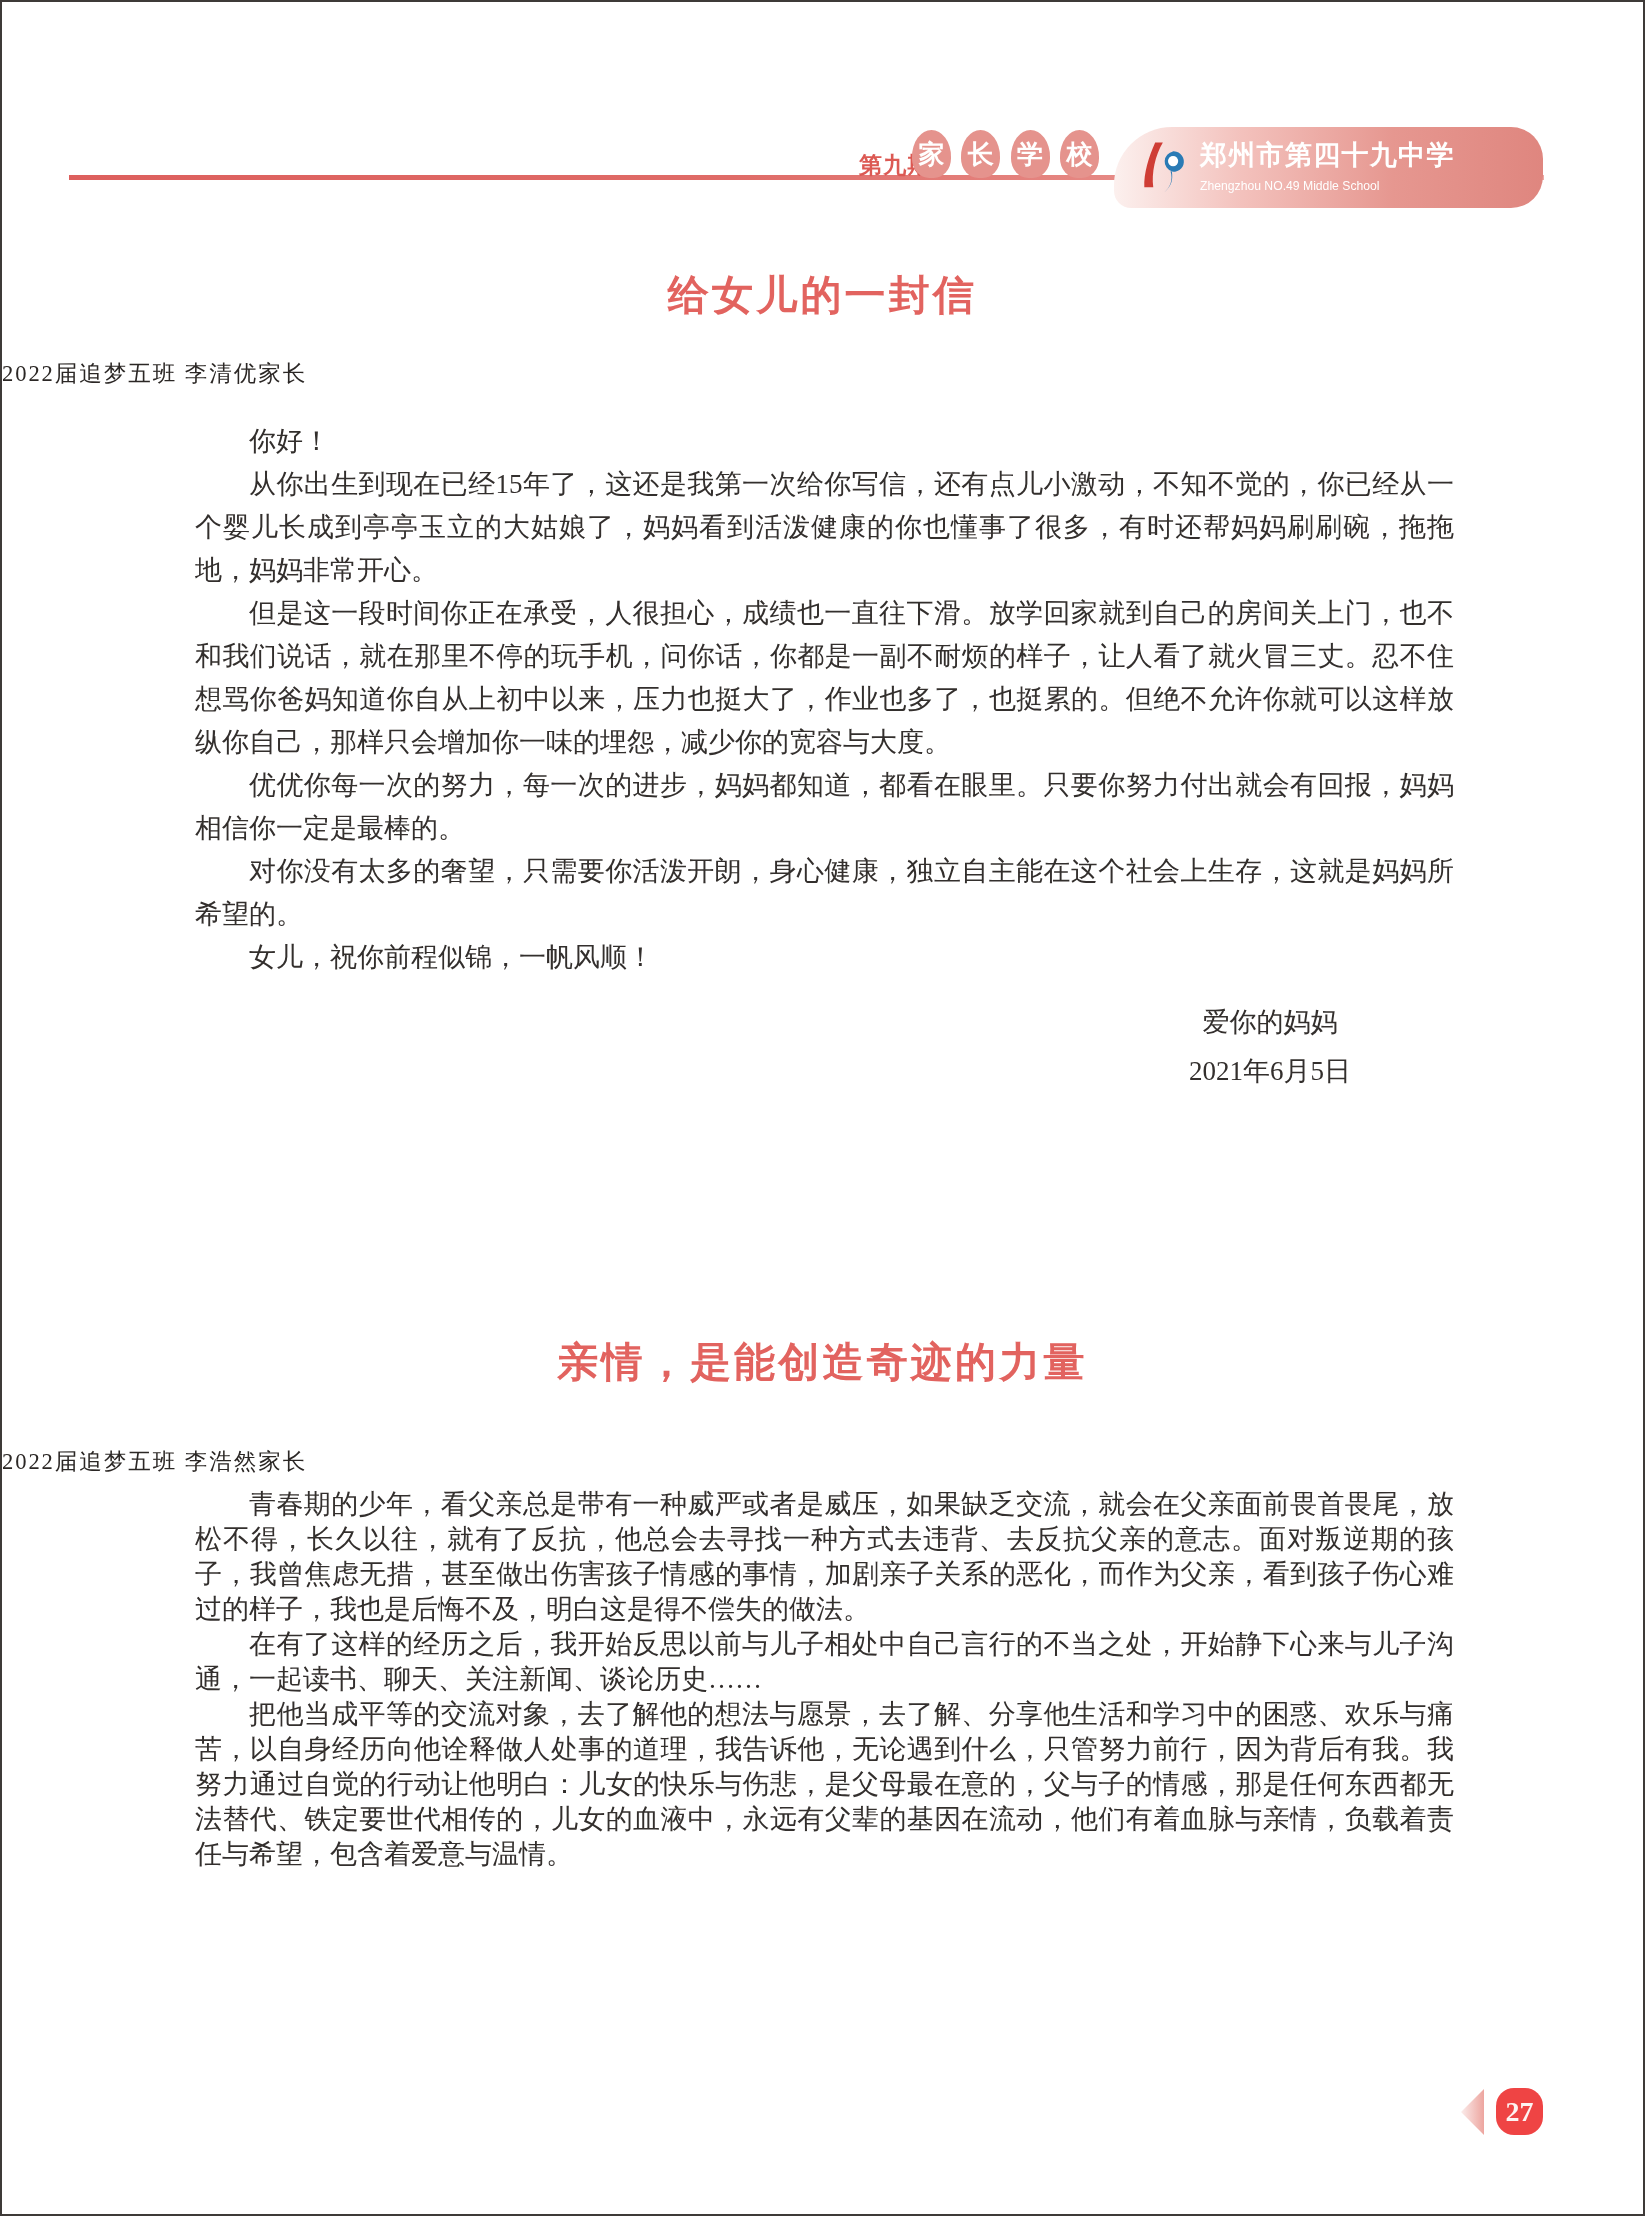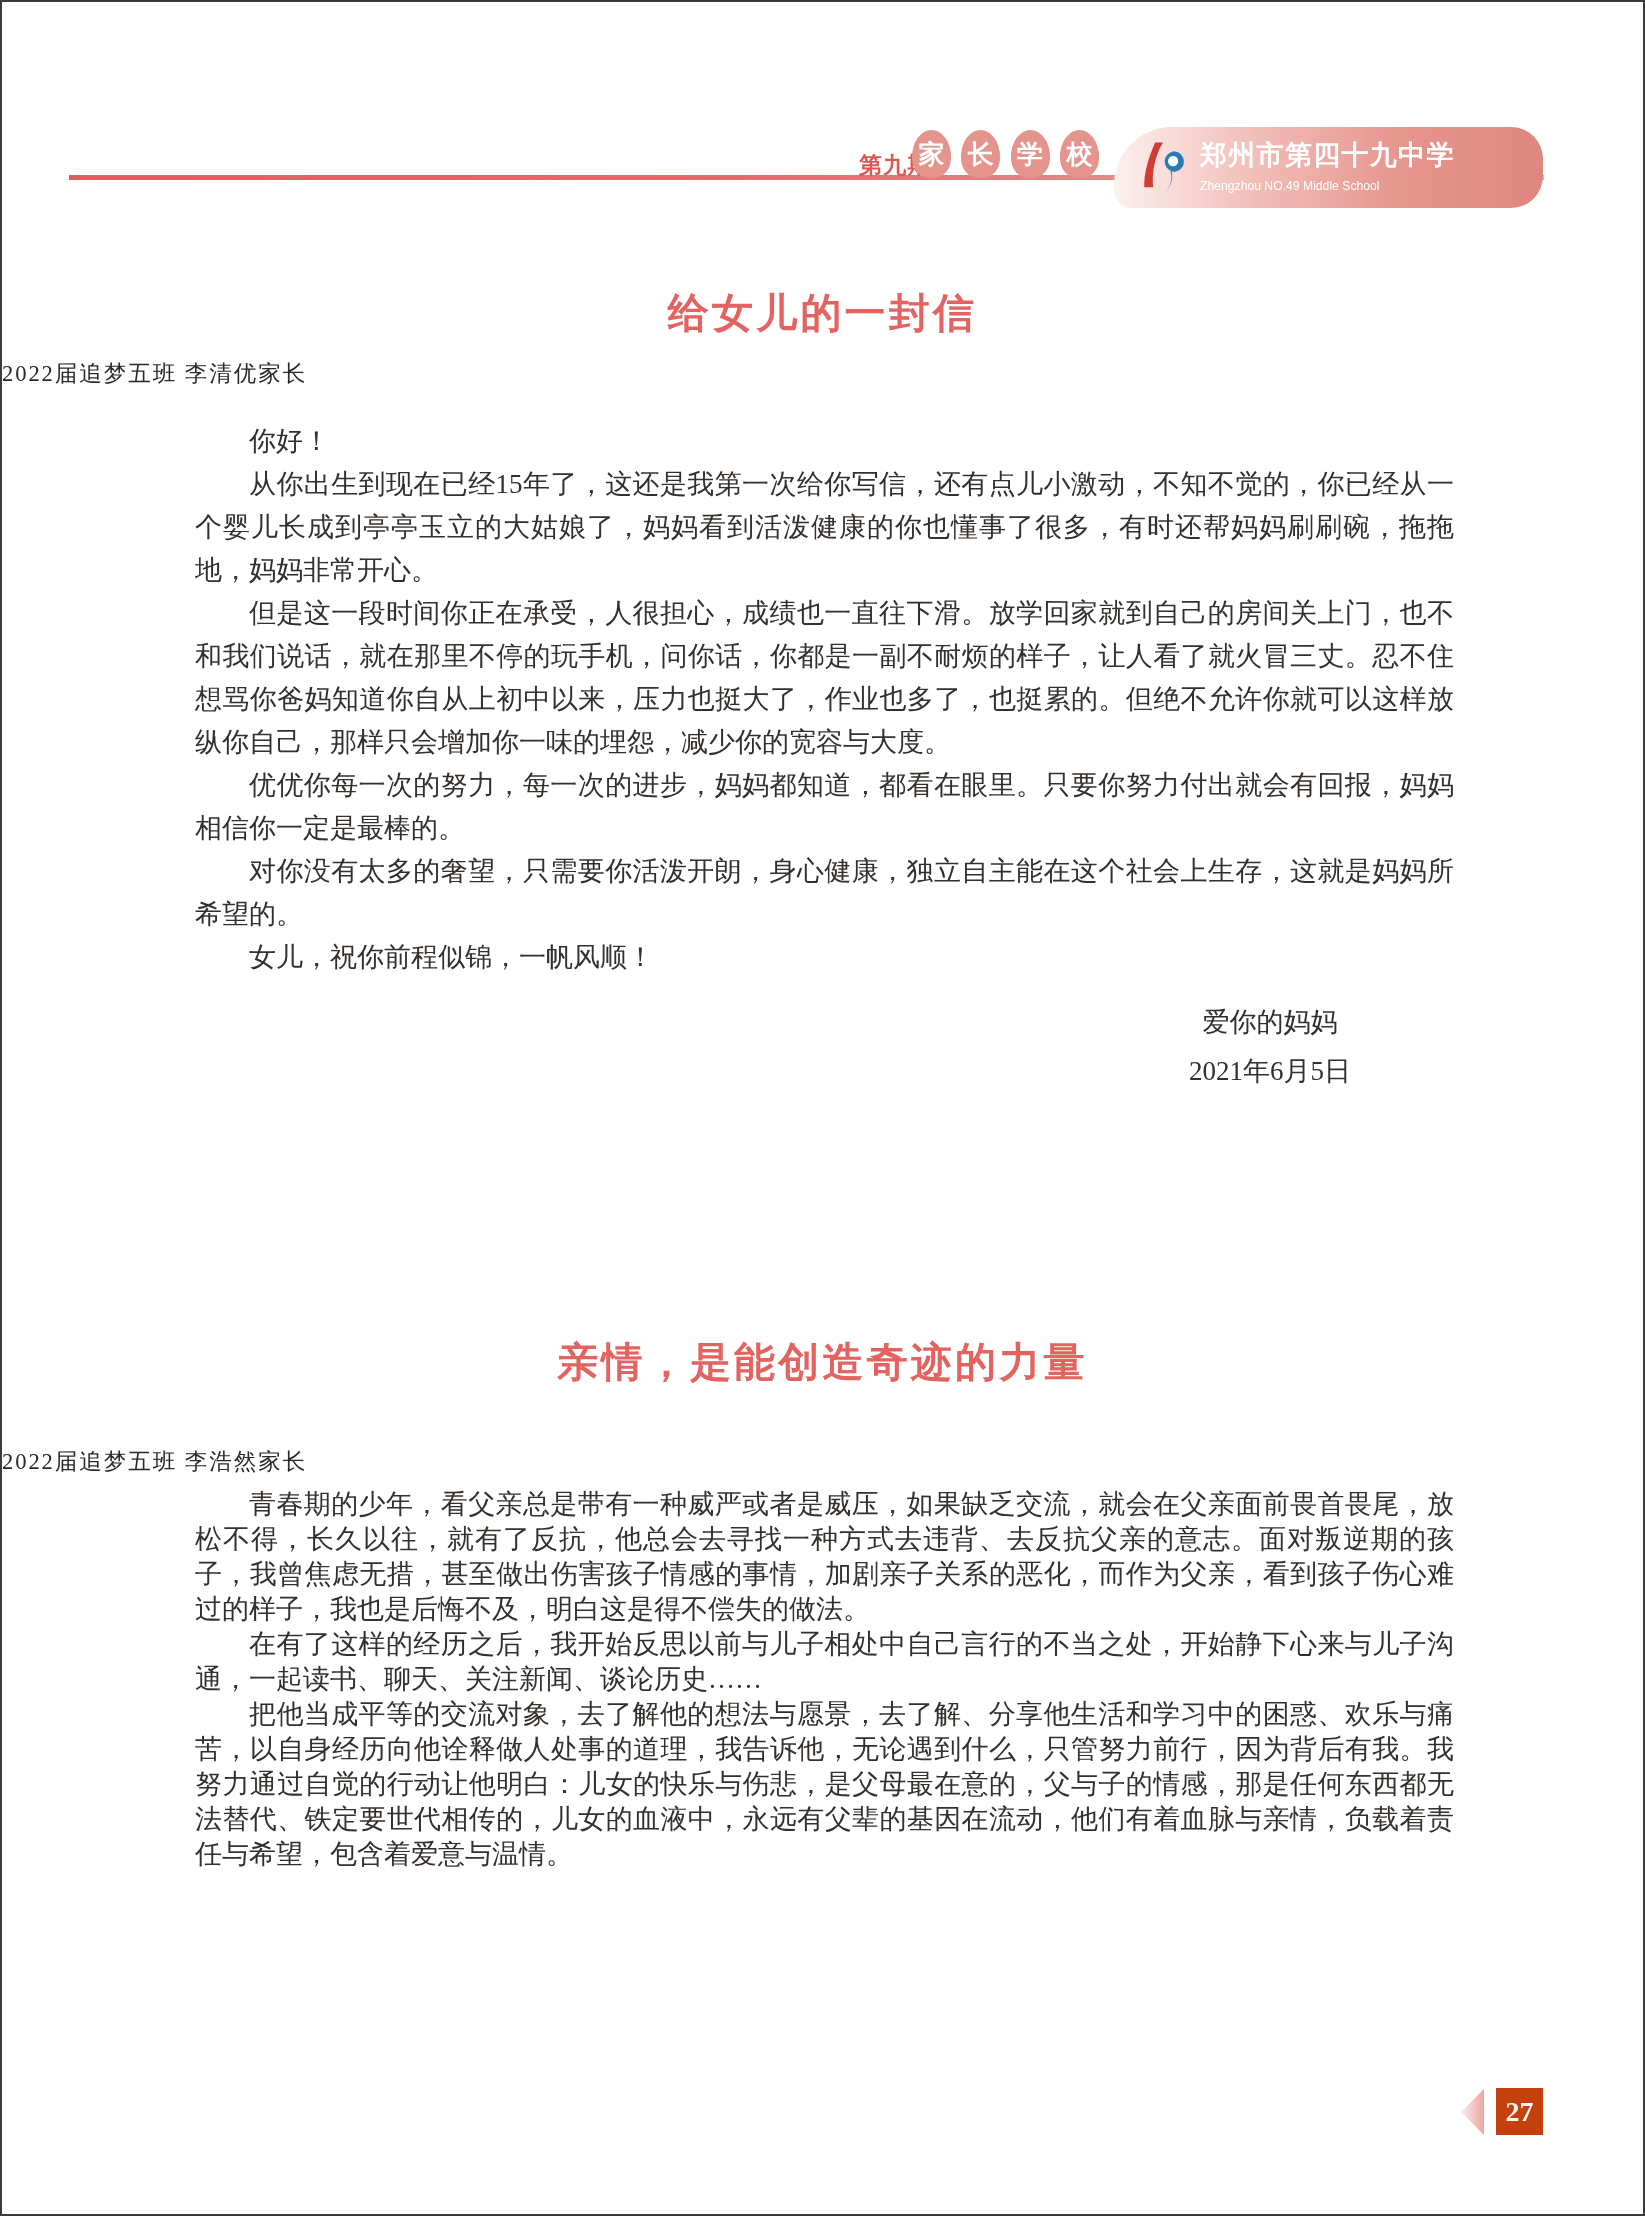--- a/index.html
+++ b/index.html
@@ -62,35 +62,35 @@
     font-size:27px;color:#332f2d;text-align:justify;
   }
   .body-block p{margin:0;}
   .indent{text-indent:2em;}
   #letter-body{top:418px;line-height:43px;}
   #article2-body{top:1485px;line-height:35px;}
   .signature{
     margin:19.3px 103px 0 auto;width:fit-content;
     text-align:center;line-height:49px;text-indent:0;
   }
-  #title1{top:284px;}
+  #title1{top:266px;}
   #byline1{top:356px;}
   #title2{top:1333px;}
   #byline2{top:1444px;}
   
   .pg-triangle{
     position:absolute;left:1459px;top:2087px;width:23px;height:46px;
     background:linear-gradient(90deg,#fbeceb 0%,#eda59f 100%);
     clip-path:polygon(100% 0,100% 100%,0 50%);
   }
   .pg-square{
     position:absolute;left:1494px;top:2086px;width:47px;height:47px;
-    background:#c2410c;color:#fdf3f2;
+    background:#ef4444;color:#fdf3f2;
     display:flex;align-items:center;justify-content:center;
-    font-size:28px;font-weight:bold;font-family:"Liberation Serif", serif;
+    font-size:28px;font-weight:bold;font-family:"Liberation Serif", serif;border-radius:18px;
   }
 </style>
 </head>
 <body>
 
 <div class="page">
 
   <div class="redline"></div>
 
   <span class="issue">第九期</span>

